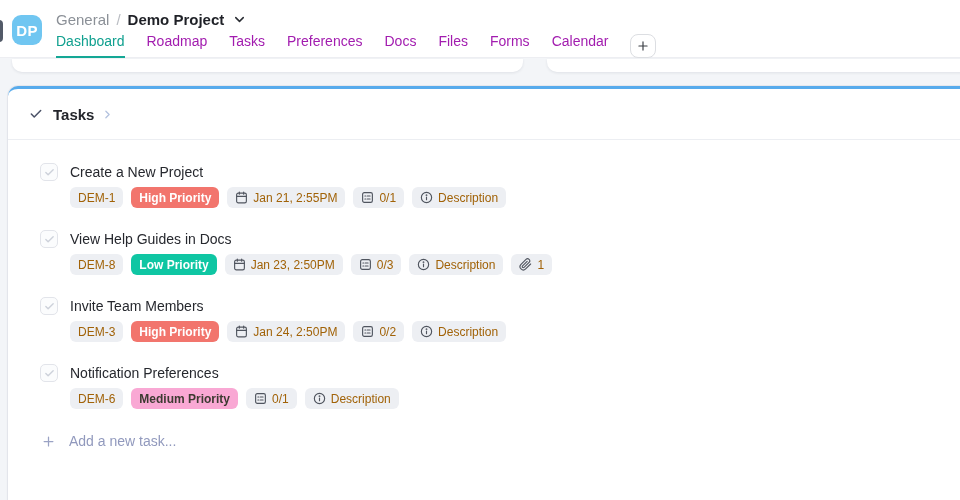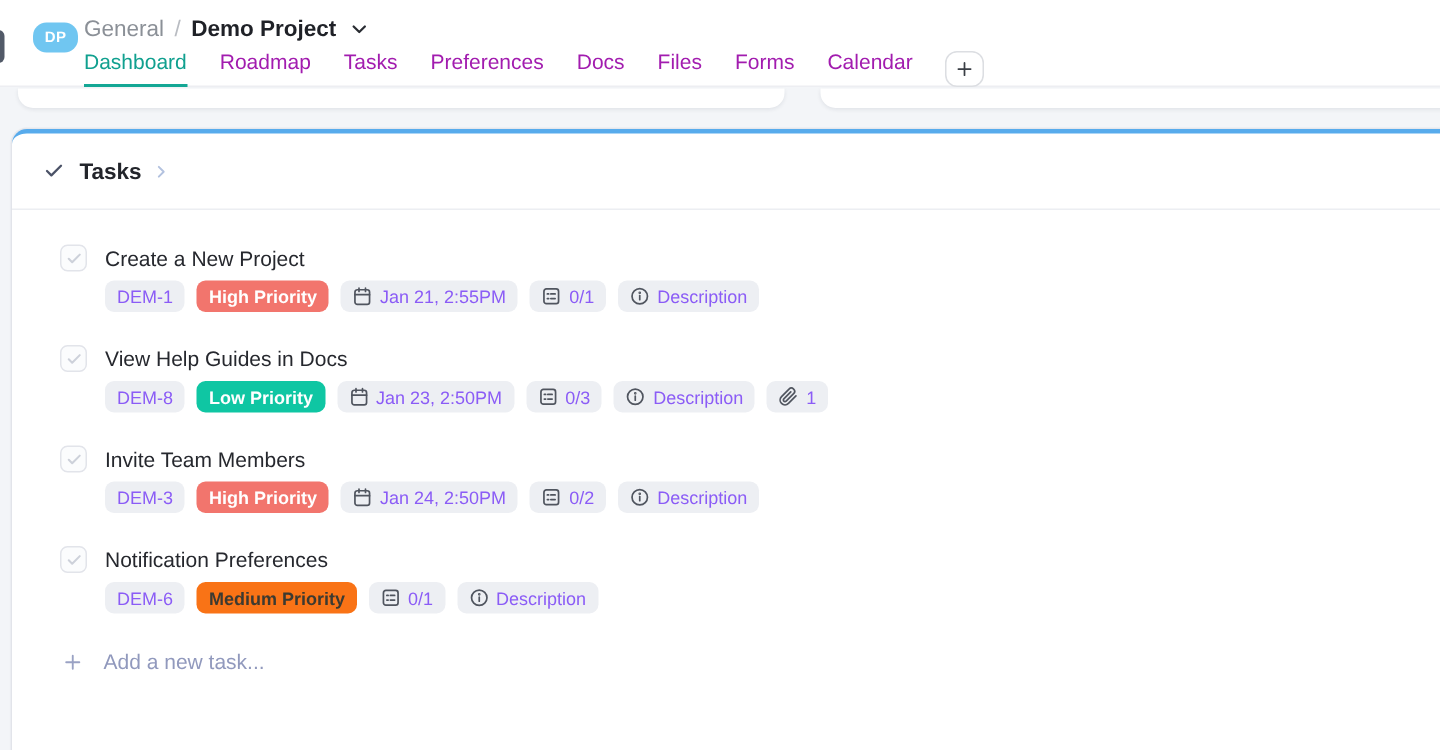--- a/index.html
+++ b/index.html
@@ -13,23 +13,23 @@
   
   .header {
     position:absolute; top:0; left:0; right:0; height:58px;
     background:#ffffff; border-bottom:1px solid #edeef2; z-index:5;
   }
   .edge-sliver {
     position:absolute; left:-5px; top:20px; width:8px; height:22px;
     background:#525a68; border-radius:4px;
   }
   .avatar {
-    position:absolute; left:22px; top:15px; width:30px; height:20px;
+    position:absolute; left:12px; top:15px; width:30px; height:30px;
     border-radius:9px; background:#70c6f1; color:#fff;
-    font-size:10px; font-weight:700; letter-spacing:.3px;
+    font-size:15px; font-weight:700; letter-spacing:.3px;
     display:flex; align-items:center; justify-content:center;
   }
   .breadcrumb {
     position:absolute; left:56px; top:8px; height:22px;
     display:flex; align-items:center; gap:7px; font-size:15px;
   }
   .crumb-parent { color:#8b9097; font-weight:500; }
   .crumb-sep    { color:#b9bcc2; font-weight:500; }
   .crumb-current{ color:#1f2127; font-weight:700; }
   .crumb-caret  { display:flex; align-items:center; margin-left:1px; }
@@ -72,21 +72,21 @@
   .task-checkbox {
     position:absolute; left:32px; top:7px; width:18px; height:18px;
     border:1.5px solid #e2e4ea; background:#fbfcfd; border-radius:5px;
     display:flex; align-items:center; justify-content:center; cursor:pointer;
   }
   .task-title { padding-top:8px; font-size:14px; color:#26282e; line-height:17px; }
   .badge-row { display:flex; gap:8px; margin-top:6px; align-items:center; }
   .badge {
     height:21px; display:inline-flex; align-items:center; gap:5px;
     padding:0 8px; background:#edeff3; border-radius:6px;
-    font-size:12px; color:#8b5cf6; white-space:nowrap; cursor:pointer;
+    font-size:12px; color:#a16207; white-space:nowrap; cursor:pointer;
   }
   .badge.priority { font-weight:700; }
   .badge svg { flex:0 0 auto; }
   .add-task-row {
     display:flex; align-items:center; gap:13px;
     padding-left:33px; margin-top:9px; cursor:pointer;
   }
   .add-task-label { font-size:14px; font-weight:500; color:#9199bd;text-align:right; }
   .icon { display:flex; align-items:center; justify-content:center; }
 </style>
@@ -302,21 +302,21 @@
         <svg width="11" height="11" viewBox="0 0 24 24" fill="none" stroke="#cdd1da" stroke-width="3" stroke-linecap="round" stroke-linejoin="round">
                 <path d="M20 6L9 17l-5-5"></path>
               </svg>
       </span>
     </div>
     <div class="task-title">Notification Preferences</div>
     <div class="badge-row">
       <span class="badge">
         <span>DEM-6</span>
       </span>
-      <span class="badge priority" style="background: #f97316; color: rgb(60, 58, 49);">
+      <span class="badge priority" style="background: #f9a8d4; color: rgb(60, 58, 49);">
         <span>Medium Priority</span>
       </span>
       <span class="badge">
         <span class="icon">
           <svg width="13" height="13" viewBox="0 0 24 24" fill="none" stroke="#50555f" stroke-width="2.1" stroke-linecap="round" stroke-linejoin="round">
                   <rect x="3" y="3" width="18" height="18" rx="3"></rect>
                   <path d="M7.2 9.2h1.6M11.5 9.2h5.3M7.2 14.8h1.6M11.5 14.8h5.3"></path>
                 </svg>
         </span>
         <span>0/1</span>

